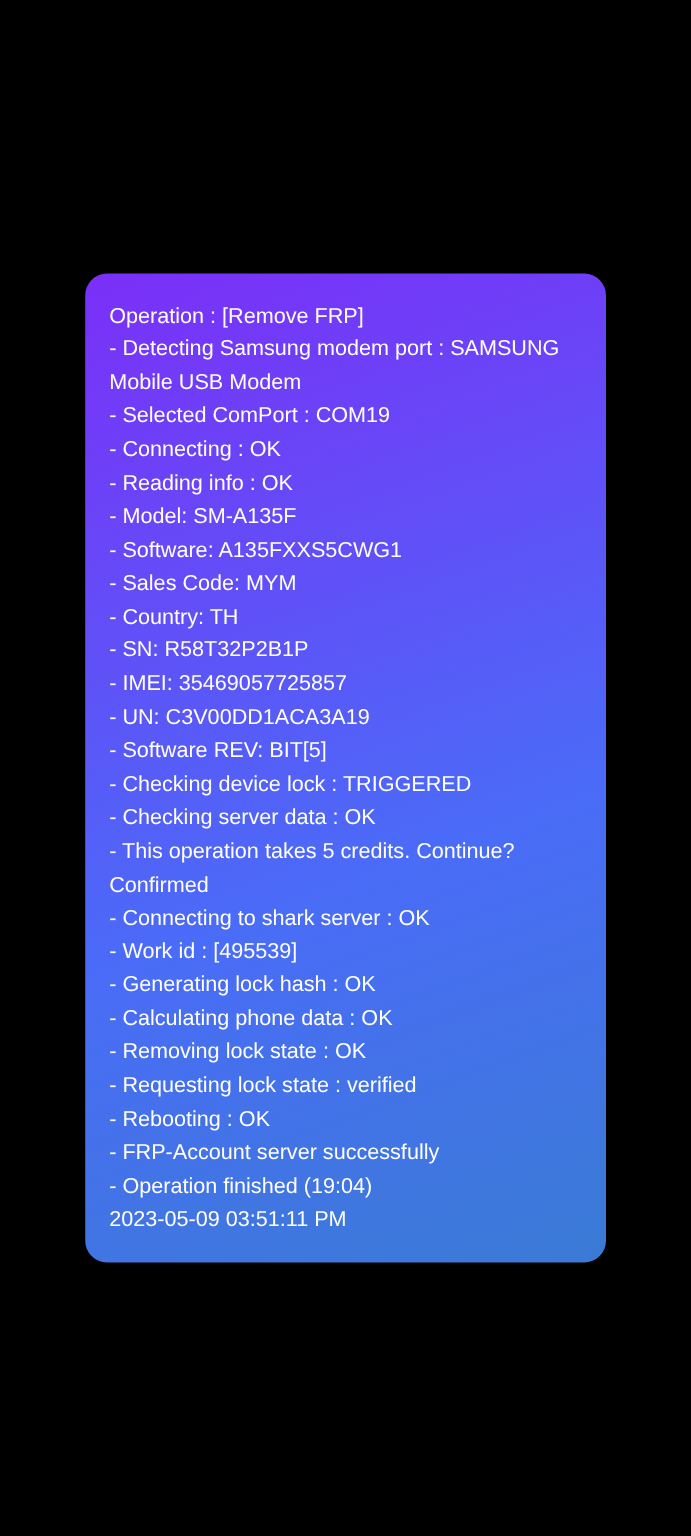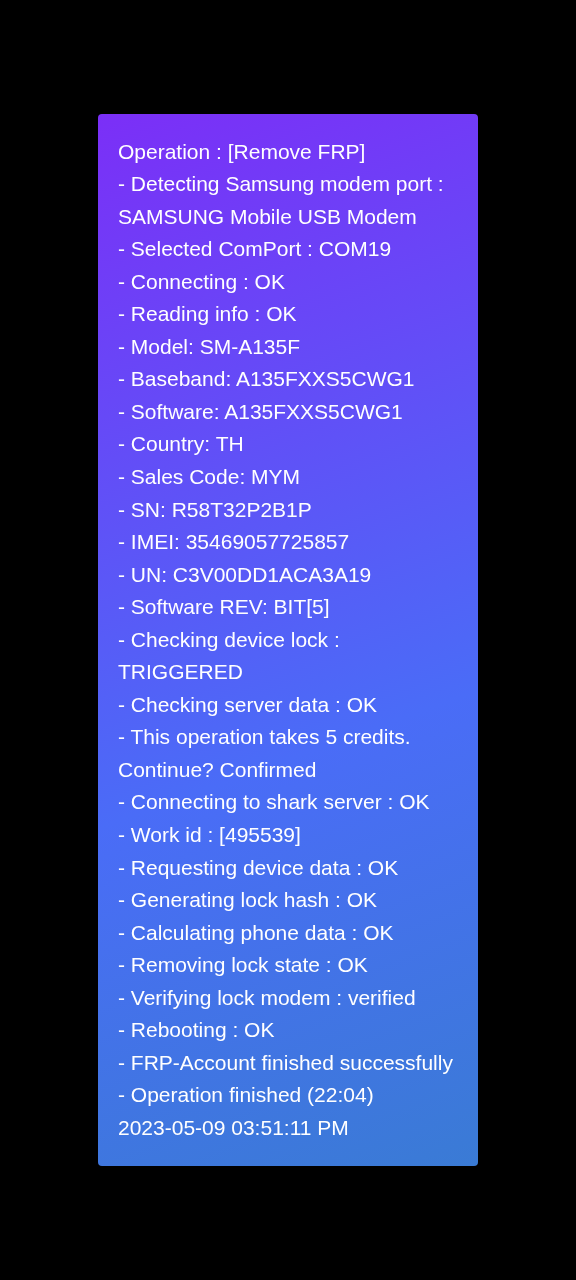--- a/index.html
+++ b/index.html
@@ -12,61 +12,59 @@
       width: 576px;
       height: 1280px;
       background-color: #000000;
       display: flex;
       align-items: center;
       justify-content: center;
       font-family: Arial, sans-serif;
     }
 
     .log-container {
-      width: 380px;
+      width: 434px;
       background: linear-gradient(160deg, #7b2ff7 0%, #4a6cf7 60%, #3a7bd5 100%);
-      border-radius: 4px;
+      border-radius: 18px;
       padding: 22px 20px 22px 20px;
       color: #ffffff;
-      font-size: 21px;
+      font-size: 18px;
       line-height: 1.55;
       font-weight: 400;
     }
 
     .log-line {
       display: block;
       white-space: pre-wrap;
       word-break: break-word;
     }
   </style>
 </head>
 <body>
 
 <div class="log-container">
 <span class="log-line">Operation : [Remove FRP]</span>
     <span class="log-line">- Detecting Samsung modem port : SAMSUNG Mobile USB Modem</span>
     <span class="log-line">- Selected ComPort : COM19</span>
     <span class="log-line">- Connecting : OK</span>
     <span class="log-line">- Reading info : OK</span>
     <span class="log-line">- Model: SM-A135F</span>
-    <span class="log-line">- Baseband: A135FXXS5CWG1</span>
     <span class="log-line">- Software: A135FXXS5CWG1</span>
+    <span class="log-line">- Sales Code: MYM</span>
     <span class="log-line">- Country: TH</span>
-    <span class="log-line">- Sales Code: MYM</span>
     <span class="log-line">- SN: R58T32P2B1P</span>
     <span class="log-line">- IMEI: 35469057725857</span>
     <span class="log-line">- UN: C3V00DD1ACA3A19</span>
     <span class="log-line">- Software REV: BIT[5]</span>
     <span class="log-line">- Checking device lock : TRIGGERED</span>
     <span class="log-line">- Checking server data : OK</span>
     <span class="log-line">- This operation takes 5 credits. Continue? Confirmed</span>
     <span class="log-line">- Connecting to shark server : OK</span>
     <span class="log-line">- Work id : [495539]</span>
-    <span class="log-line">- Requesting device data : OK</span>
     <span class="log-line">- Generating lock hash : OK</span>
     <span class="log-line">- Calculating phone data : OK</span>
     <span class="log-line">- Removing lock state : OK</span>
-    <span class="log-line">- Verifying lock modem : verified</span>
+    <span class="log-line">- Requesting lock state : verified</span>
     <span class="log-line">- Rebooting : OK</span>
-    <span class="log-line">- FRP-Account finished successfully</span>
-    <span class="log-line">- Operation finished (22:04)</span>
+    <span class="log-line">- FRP-Account server successfully</span>
+    <span class="log-line">- Operation finished (19:04)</span>
     <span class="log-line">2023-05-09 03:51:11 PM</span>
   </div>
 
 </body></html>

